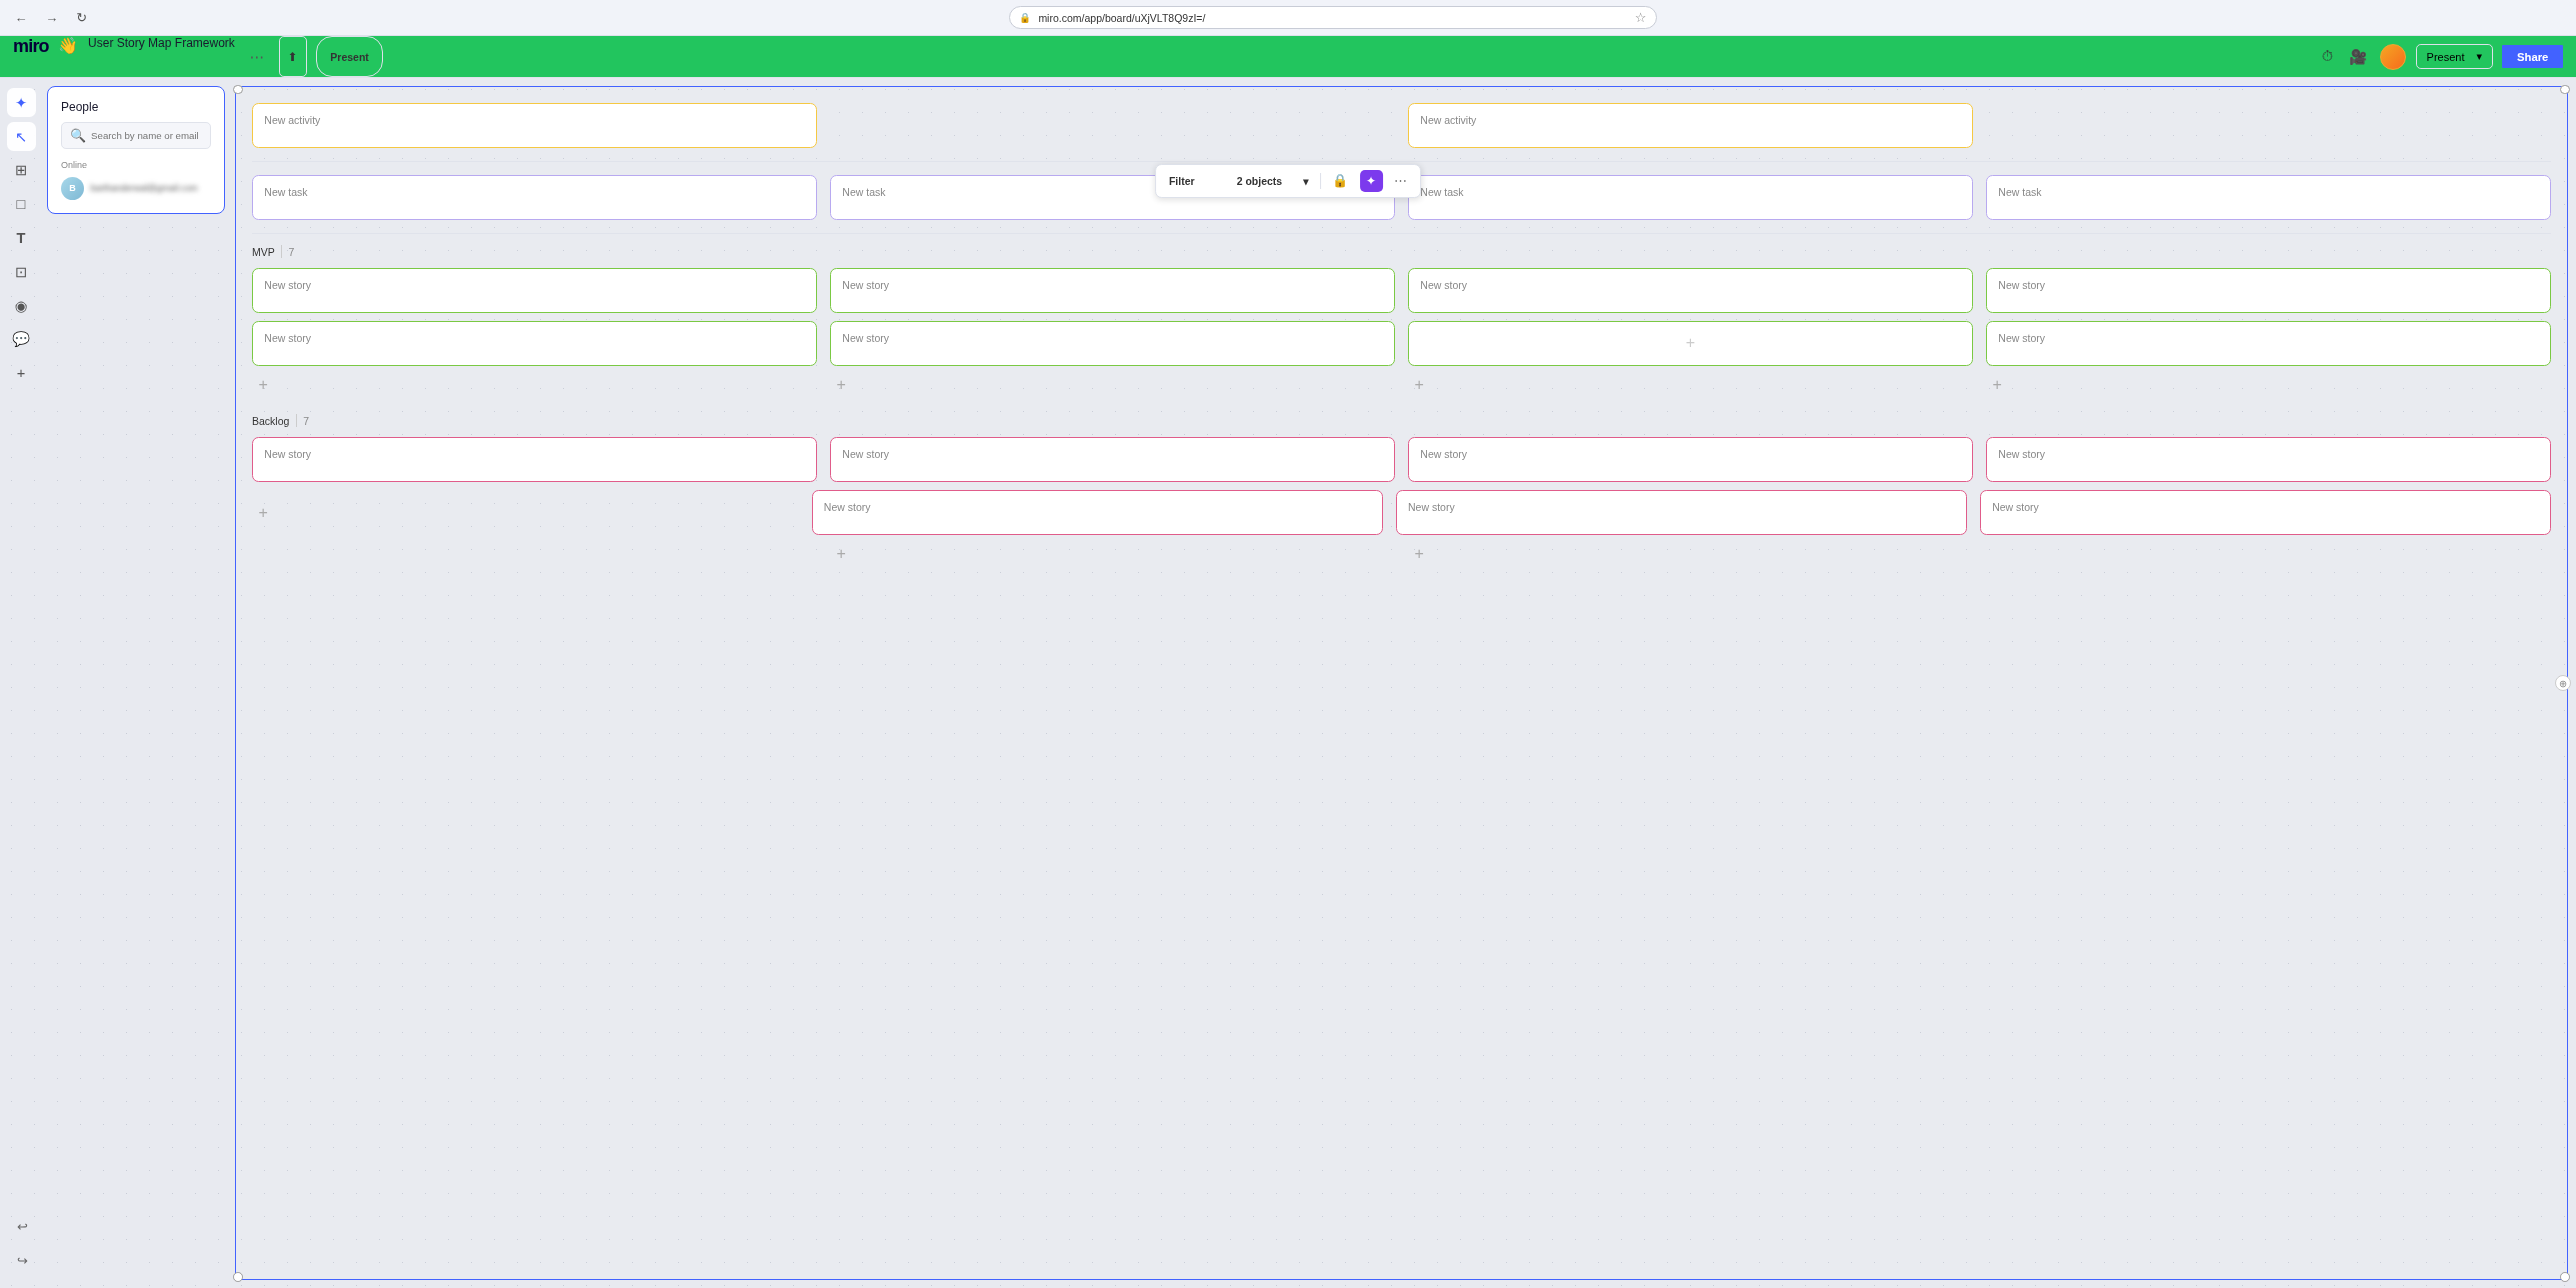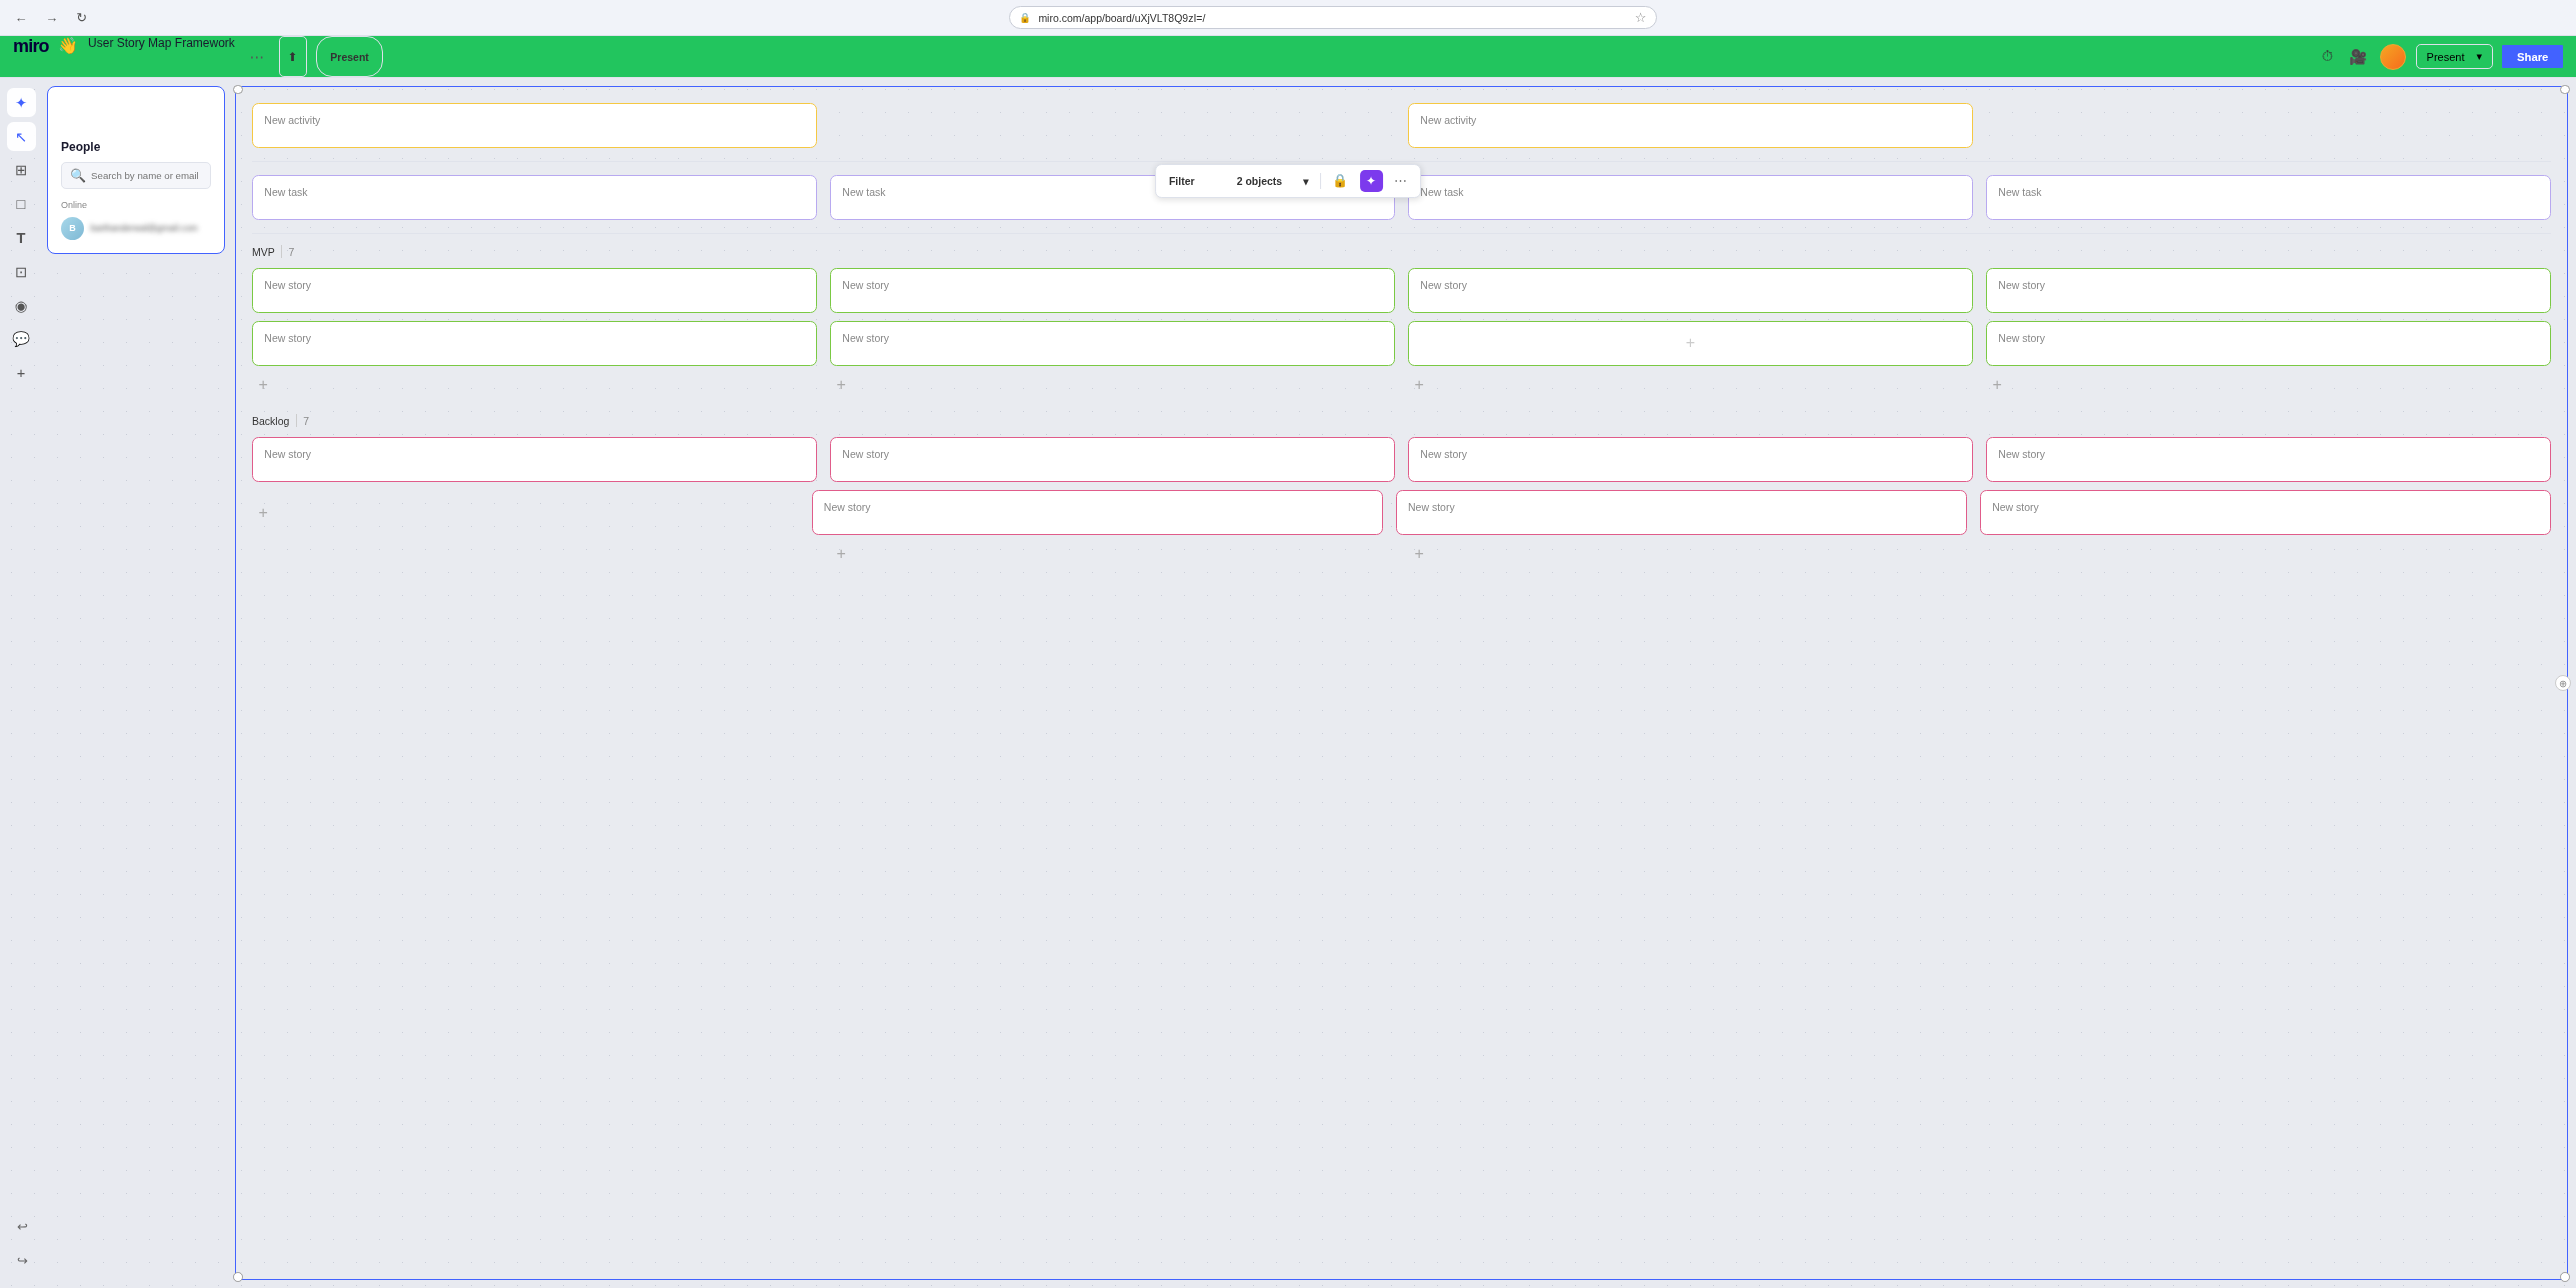--- a/index.html
+++ b/index.html
@@ -232,24 +232,23 @@
       left: 47px;
       width: 178px;
       background: #fff;
       border: 1.2px solid #4262ff;
       border-radius: 8px;
       padding: 13px;
       z-index: 10;
     }
     .people-panel h3 {
       font-size: 12px;
-      font-weight: 700;
+      font-weight: 400;
       color: #1a1a2e;
       margin-bottom: 8px;
-      margin-top: 40px;
     }
     .search-box {
       display: flex;
       align-items: center;
       gap: 4.9px;
       background: #f5f6fa;
       border: 0.8px solid #e0e3eb;
       border-radius: 4.9px;
       padding: 4.9px 8px;
       margin-bottom: 11.3px;

